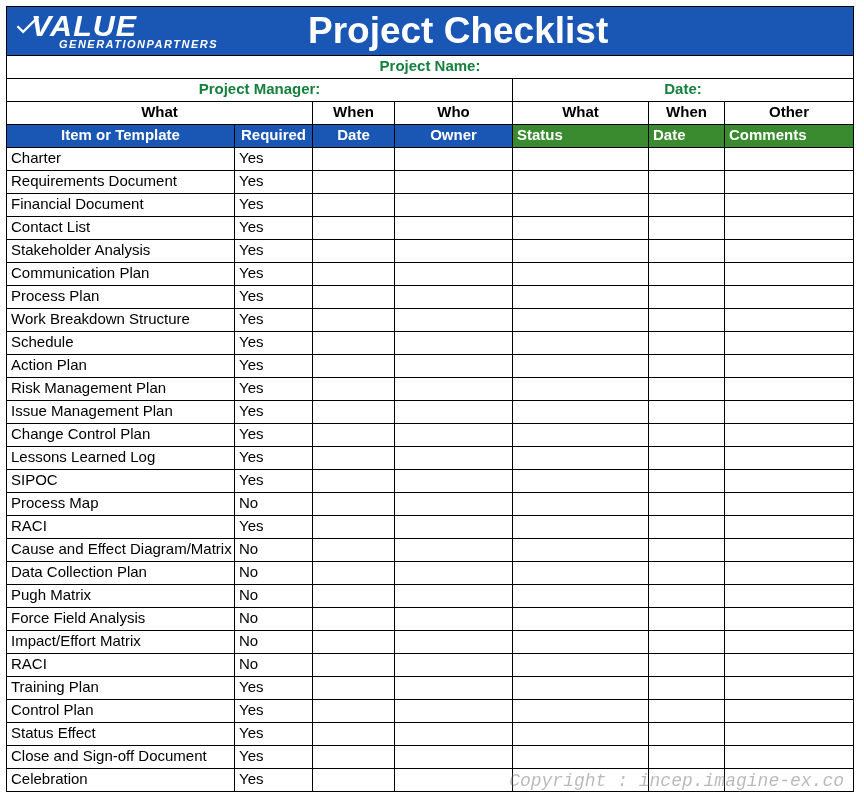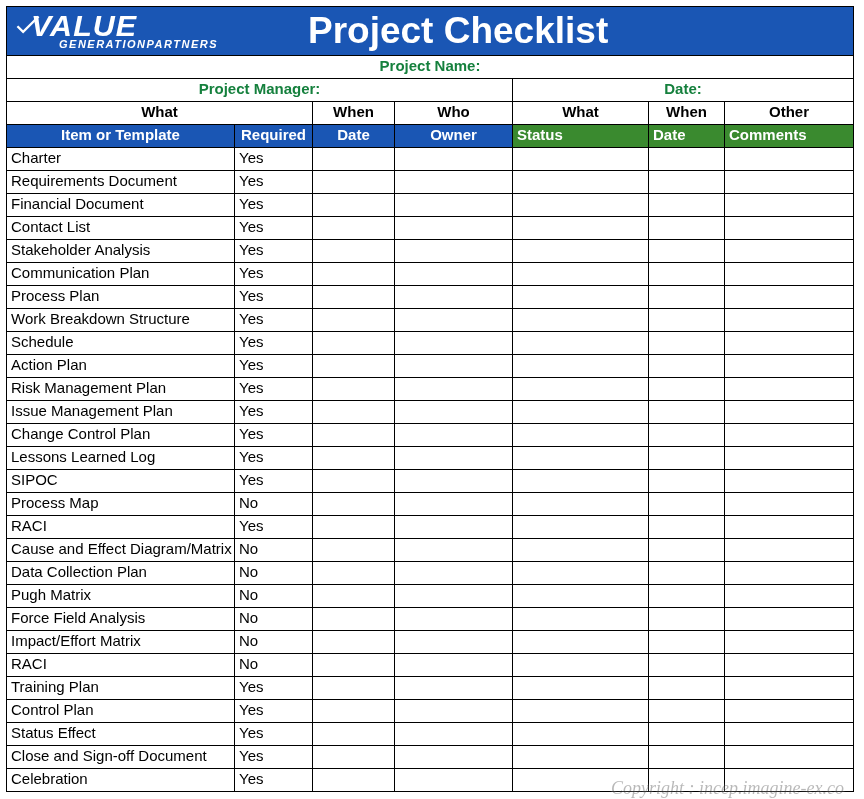--- a/index.html
+++ b/index.html
@@ -118,22 +118,22 @@
   col.c-date1 { width: 82px;  }
   col.c-owner { width: 118px; }
   col.c-stat  { width: 136px; }
   col.c-date2 { width: 76px;  }
   col.c-comm  { width: auto;  }
 
   
   .copyright {
     position: absolute;
     right: 20px;
-    bottom: 0;
-    font-family: Liberation Serif, serif;
+    bottom: 8px;
+    font-family: Liberation Mono, monospace;
     font-size: 18px;
     font-style: italic;
     color: rgba(0,0,0,0.28);
     pointer-events: none;
     text-shadow: 0 0 3px rgba(255,255,255,0.6);
   }
 </style>
 </head>
 <body>
 

